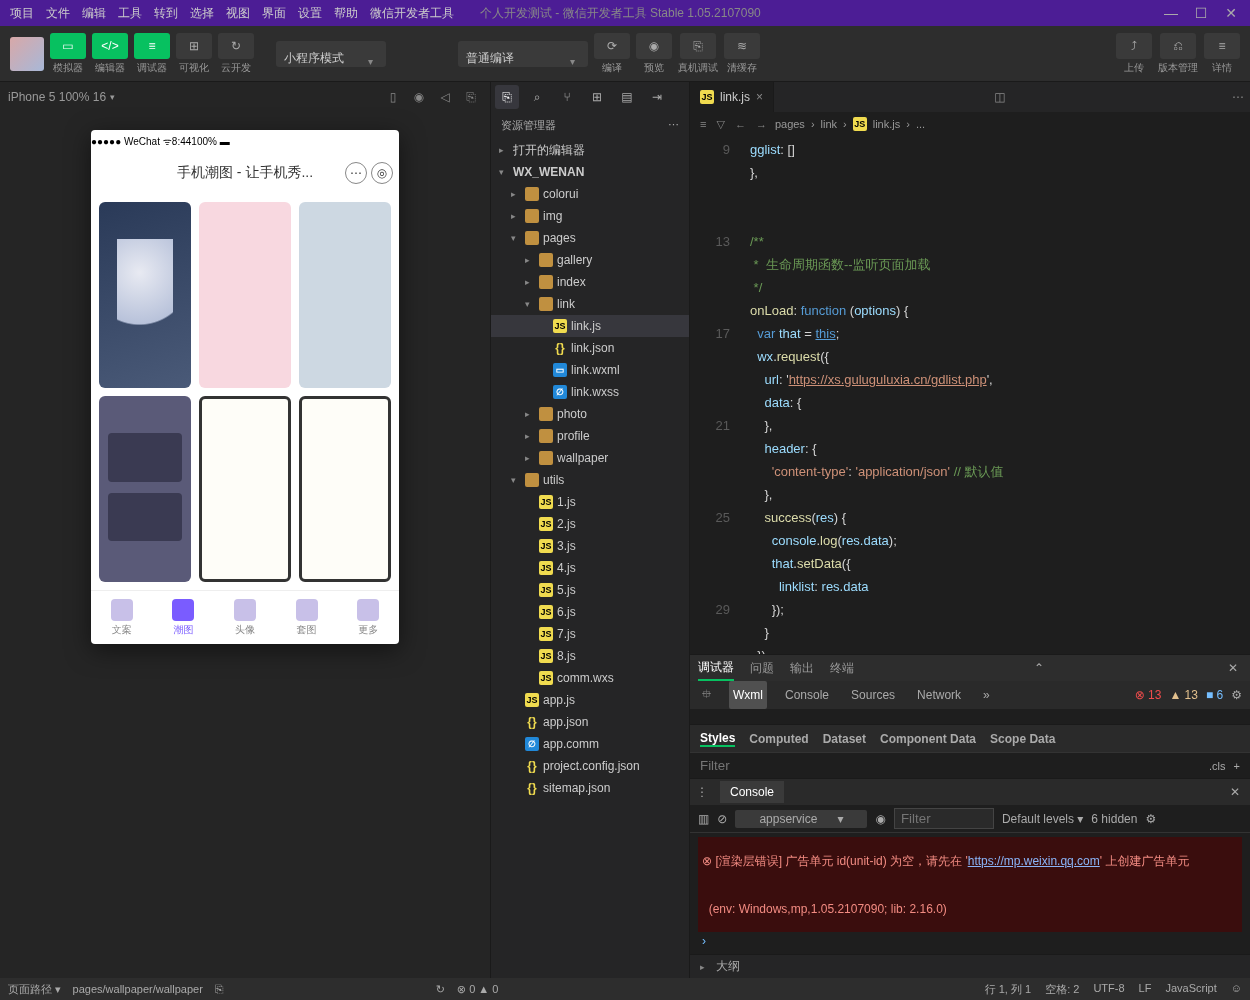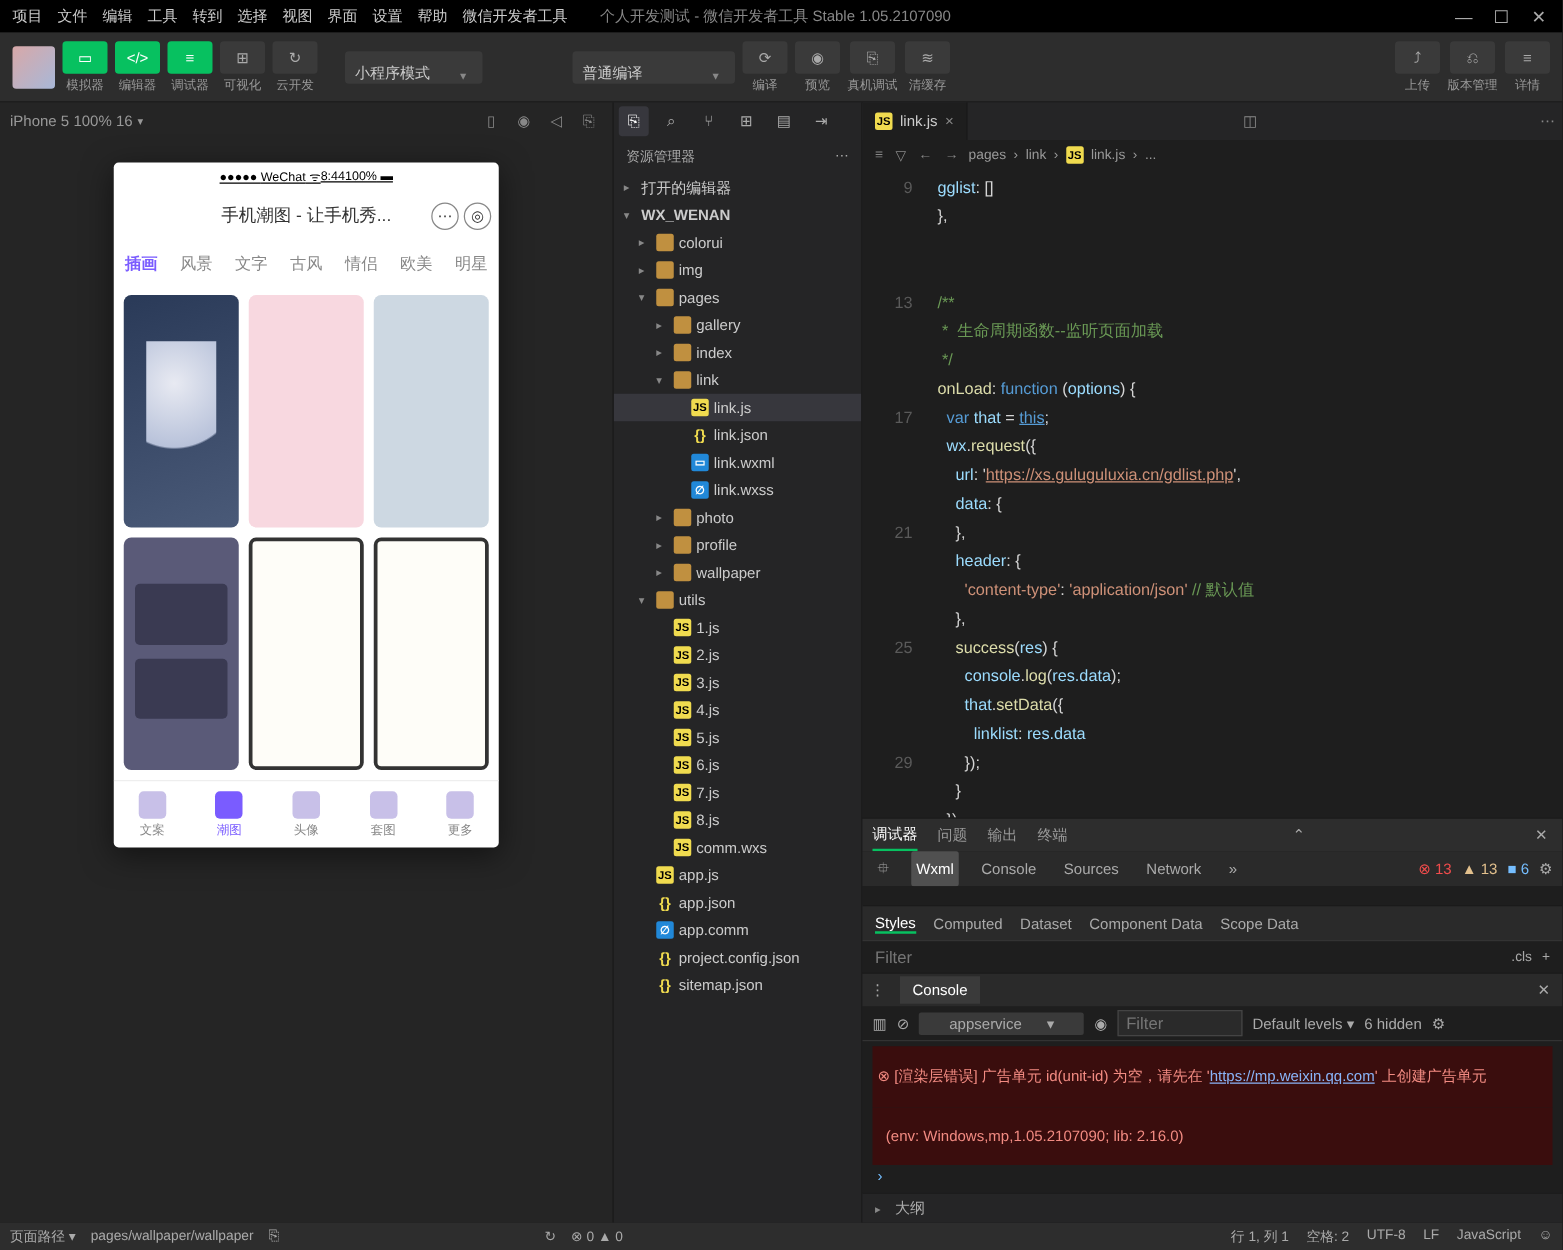--- a/index.html
+++ b/index.html
@@ -1,18 +1,18 @@
 <!DOCTYPE html>
 <html><head>
 <meta charset="utf-8">
 <style>
 * { margin: 0; padding: 0; box-sizing: border-box; font-family: "Microsoft YaHei", "PingFang SC", sans-serif; }
 body { background: #1e1e1e; color: #ccc; font-size: 12px; overflow: hidden; width: 1250px; height: 1000px; }
 
-.titlebar { height: 26px; background: #000000; display: flex; align-items: center; padding: 0 4px; }
+.titlebar { height: 26px; background: #4c1d95; display: flex; align-items: center; padding: 0 4px; }
 .titlebar .menu-item { padding: 0 6px; color: #ccc; cursor: pointer; }
 .titlebar .title-text { flex: 1; text-align: left; color: #888; margin-left: 20px; }
 .titlebar .win-btn { width: 30px; text-align: center; color: #aaa; cursor: pointer; font-size: 14px; }
 
 .toolbar { height: 56px; background: #2d2d2d; display: flex; align-items: center; padding: 6px 10px; gap: 6px; border-bottom: 1px solid #1a1a1a; }
 .avatar { width: 34px; height: 34px; background: linear-gradient(135deg,#d8a8a8,#a8b8d8); border-radius: 3px; }
 .tb-group { display: flex; flex-direction: column; align-items: center; gap: 2px; }
 .tb-btn { width: 36px; height: 26px; display: flex; align-items: center; justify-content: center; border-radius: 3px; cursor: pointer; }
 .tb-btn.green { background: #07c160; color: #fff; }
 .tb-btn.grey { background: #3a3a3a; color: #aaa; }
@@ -22,21 +22,21 @@
 .tb-flex { flex: 1; }
 .tb-icon-stack { display: flex; flex-direction: column; align-items: center; gap: 2px; }
 
 .main { display: flex; height: calc(100% - 26px - 56px - 22px); }
 
 .sim-pane { width: 490px; background: #252525; display: flex; flex-direction: column; }
 .sim-top { height: 30px; display: flex; align-items: center; padding: 0 8px; color: #999; gap: 4px; }
 .sim-top .spacer { flex: 1; }
 .sim-ico { width: 22px; text-align: center; color: #888; cursor: pointer; }
 .phone { margin: 18px auto; width: 308px; background: #fff; border-radius: 4px; box-shadow: 0 6px 24px rgba(0,0,0,.5); overflow: hidden; }
-.ph-status { height: 22px; display: flex; align-items: center; padding: 0 16px; font-size: 10px; color: #000; justify-content: center; text-decoration: underline; }
+.ph-status { height: 22px; display: flex; align-items: center; padding: 0 0; font-size: 10px; color: #000; justify-content: flex-start; }
 .ph-nav { height: 42px; display: flex; align-items: center; justify-content: center; position: relative; color: #333; font-size: 14px; }
 .ph-nav .caps { position: absolute; right: 6px; display: flex; gap: 4px; }
 .caps .c { width: 22px; height: 22px; border: 1px solid #888; border-radius: 11px; display: flex; align-items: center; justify-content: center; font-size: 12px; }
 .ph-tabs { display: flex; height: 34px; align-items: center; padding: 0 6px; font-size: 13px; color: #888; gap: 12px; justify-content: space-around; }
 .ph-tabs .t.active { color: #7a5cff; font-weight: 600; }
 .ph-grid { display: grid; grid-template-columns: repeat(3,1fr); gap: 8px; padding: 8px; }
 .tile { height: 186px; border-radius: 6px; }
 .t1 { background: linear-gradient(160deg,#2a3a58,#4a5a78); position:relative; overflow:hidden;}
 .t1::after{content:"";position:absolute;left:20%;top:20%;width:60%;height:60%;background:radial-gradient(circle at 40% 30%,#e8eaf2,#b8c2da 60%,transparent 62%);}
 .t2 { background: #f8d8e0; }
@@ -81,21 +81,21 @@
 .dbg { height: 300px; border-top: 1px solid #1a1a1a; display: flex; flex-direction: column; }
 .dbg-tabs { height: 26px; background: #2d2d2d; display: flex; align-items: center; padding: 0 8px; gap: 16px; color: #999; }
 .dbg-tabs .t.active { color: #fff; border-bottom: 2px solid #07c160; }
 .dbg-tabs .t { cursor:pointer; height:26px; display:flex; align-items:center;}
 .dbg-tabs .rbtn { margin-left:auto; color:#aaa; cursor:pointer; padding:0 4px;}
 .devtabs { height: 28px; background: #2a2a2a; display: flex; align-items: center; padding: 0 8px; gap: 14px; color: #aaa; font-size: 12px; }
 .devtabs .dt { cursor:pointer; padding:0 4px; height:28px; display:flex; align-items:center;}
 .devtabs .dt.active { background: #505050; color: #fff; border-radius:2px;}
 .devtabs .r { margin-left: auto; display:flex; gap:8px; align-items:center;}
 .badge-err { color: #f14c4c; } .badge-warn { color: #e2c08d; } .badge-info { color: #75beff; }
-.styles-bar { height: 28px; background: #2a2a2a; display: flex; align-items: center; gap: 14px; padding: 0 10px; color: #aaa; border-top:1px solid #1a1a1a;}
+.styles-bar { height: 28px; background: #2a2a2a; display: flex; align-items: center; gap: 14px; padding: 0 10px; color: #aaa; border-top:1px solid #1a1a1a;font-weight:bold;}
 .styles-bar .s.active { color: #fff; border-bottom: 2px solid #07c160; }
 .filter-row { height: 26px; display: flex; align-items: center; padding: 0 10px; color: #777; border-top:1px solid #333;}
 .filter-row .inp { flex:1; background:transparent; border:none; color:#ccc; outline:none;}
 .filter-row .r { color:#aaa; font-size:11px;}
 
 .console { border-top: 1px solid #1a1a1a; background: #1e1e1e; }
 .con-tab { height: 26px; background: #2a2a2a; display: flex; align-items: center; }
 .con-tab .tb { background: #3a3a3a; padding: 4px 10px; margin-left: 6px; color: #fff; }
 .con-tab .xb { margin-left:auto; padding:0 10px; color:#aaa; cursor:pointer;}
 .con-row { height: 28px; display: flex; align-items: center; padding: 0 8px; gap: 8px; color: #aaa; border-bottom:1px solid #333;}
@@ -212,29 +212,20 @@
         <span>●●●●● <span>WeChat</span> ᯤ</span>
         <span>8:44</span>
         <span><span>100%</span> ▬</span>
       </div>
       <div class="ph-nav">
         <span>手机潮图 - 让手机秀...</span>
         <div class="caps">
             <div class="c">⋯</div>
             <div class="c">◎</div>
           </div>
-      </div>
-      <div class="ph-tabs">
-        <span class="t active">插画</span>
-        <span class="t">风景</span>
-        <span class="t">文字</span>
-        <span class="t">古风</span>
-        <span class="t">情侣</span>
-        <span class="t">欧美</span>
-        <span class="t">明星</span>
       </div>
       <div class="ph-grid">
         <div class="tile t1"></div>
         <div class="tile t2"></div>
         <div class="tile t3"></div>
         <div class="tile t4"></div>
         <div class="tile t5"></div>
         <div class="tile t6"></div>
       </div>
       <div class="ph-bottom">

